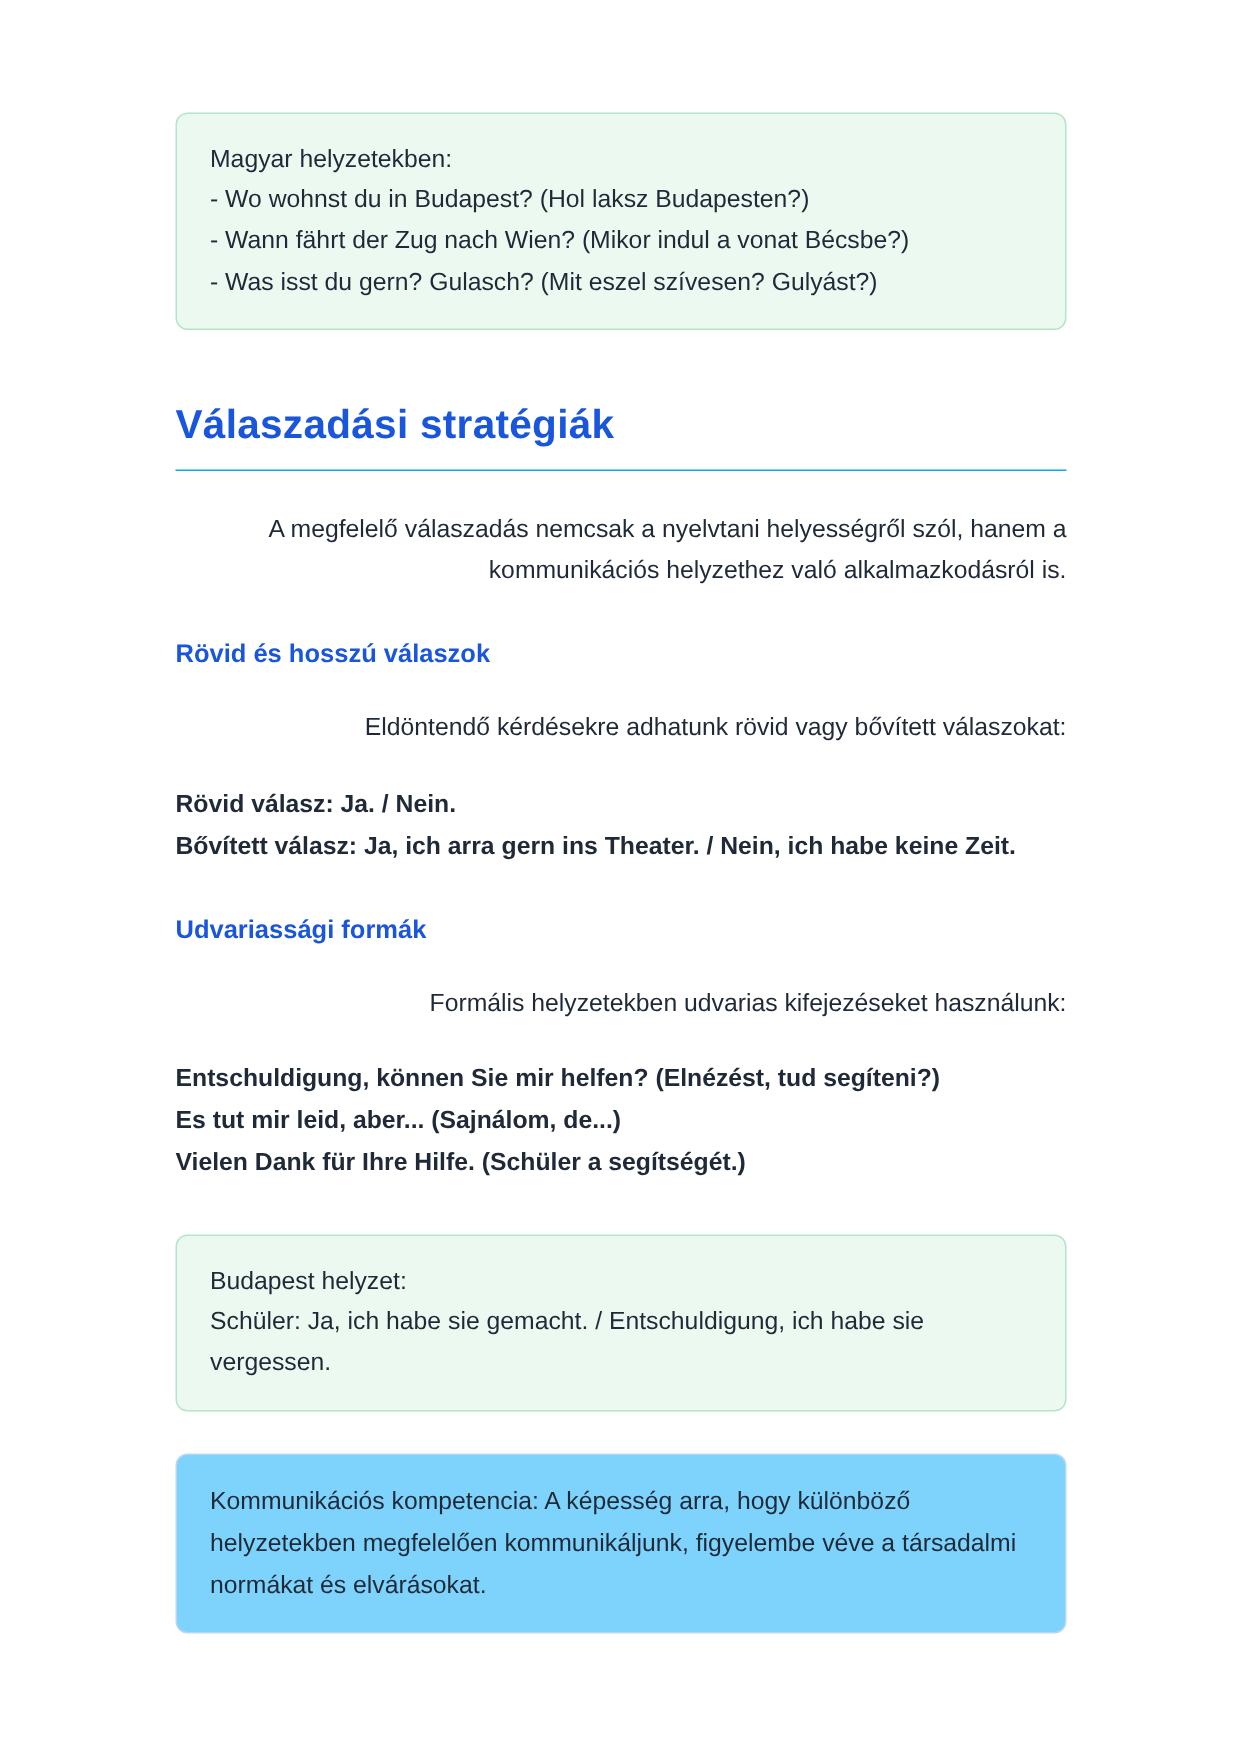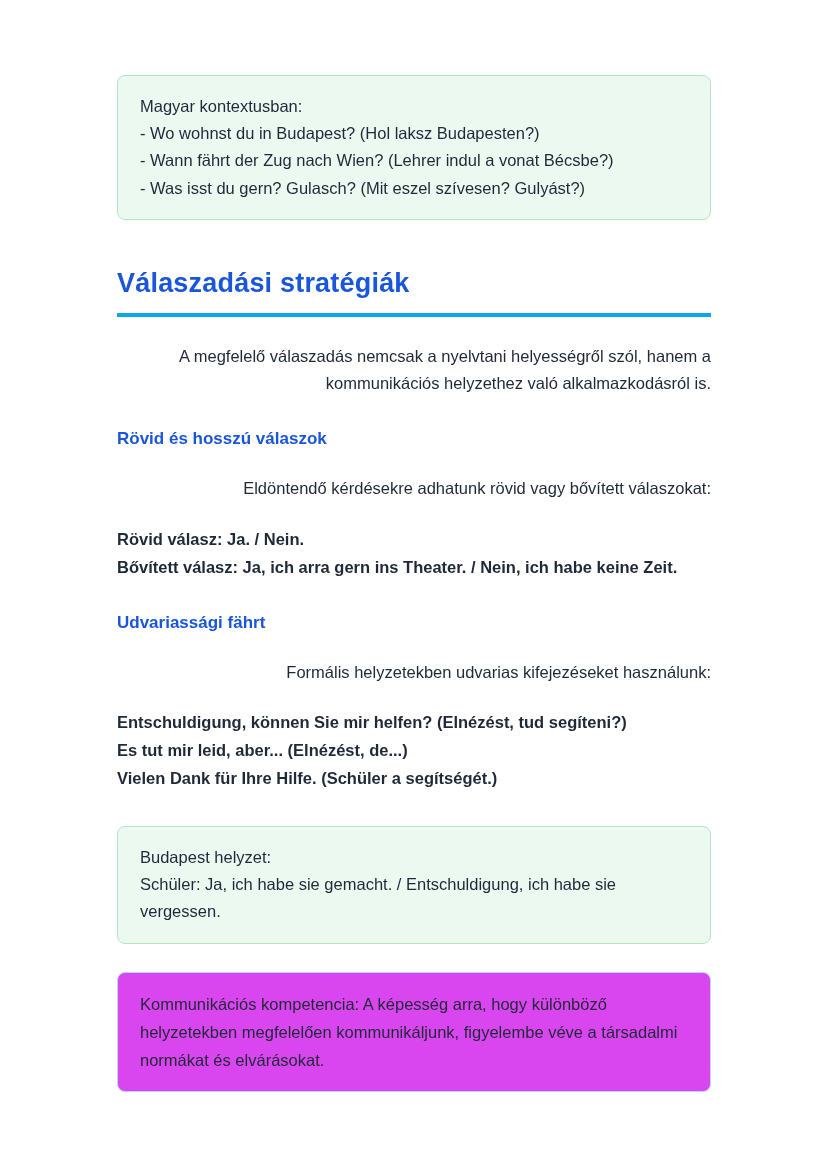--- a/index.html
+++ b/index.html
@@ -20,35 +20,35 @@
     background: #ecf9f1;
     border: 1px solid #b3e6c8;
     border-radius: 8px;
     padding: 17px 22px;
     font-size: 16.5px;
     line-height: 1.65;
     color: #1f2937;
   }
   .example-box .line { margin: 0; }
   .definition-box {
-    background: #d946ef;
+    background: #7dd3fc;
     border: 1px solid #b9d7f1;
     border-radius: 8px;
     padding: 17px 22px;
     font-size: 16.5px;
     line-height: 1.7;
     color: #1f2937;
   }
   h1.section-heading {
     color: #1a56db;
     font-size: 27px;
     font-weight: 700;
     margin: 48px 0 0 0;
     padding-bottom: 14px;
-    border-bottom: 4px solid #0ea5e9;
+    border-bottom: 1px solid #0ea5e9;
     letter-spacing: 0.2px;
   }
   h3.subsection-heading {
     color: #1a56db;
     font-size: 17px;
     font-weight: 700;
     margin: 32px 0 0 0;
   }
   p.body-text {
     font-size: 16.5px;
@@ -65,42 +65,42 @@
   .line-group .line { margin: 0; }
   .box-spacer-lg { margin-top: 34px; }
   .box-spacer-md { margin-top: 28px; }
 </style>
 </head>
 <body>
 
 <div class="page">
 
   <div class="example-box">
-    <div class="line">Magyar kontextusban:</div>
+    <div class="line">Magyar helyzetekben:</div>
     <div class="line">- Wo wohnst du in Budapest? (Hol laksz Budapesten?)</div>
-    <div class="line">- Wann fährt der Zug nach Wien? (Lehrer indul a vonat Bécsbe?)</div>
+    <div class="line">- Wann fährt der Zug nach Wien? (Mikor indul a vonat Bécsbe?)</div>
     <div class="line">- Was isst du gern? Gulasch? (Mit eszel szívesen? Gulyást?)</div>
   </div>
 
   <h1 class="section-heading">Válaszadási stratégiák</h1>
 
   <p class="body-text">A megfelelő válaszadás nemcsak a nyelvtani helyességről szól, hanem a kommunikációs helyzethez való alkalmazkodásról is.</p>
 
   <h3 class="subsection-heading">Rövid és hosszú válaszok</h3>
   <p class="body-text">Eldöntendő kérdésekre adhatunk rövid vagy bővített válaszokat:</p>
   <div class="line-group">
     <div class="line">Rövid válasz: Ja. / Nein.</div>
     <div class="line">Bővített válasz: Ja, ich arra gern ins Theater. / Nein, ich habe keine Zeit.</div>
   </div>
 
-  <h3 class="subsection-heading">Udvariassági fährt</h3>
+  <h3 class="subsection-heading">Udvariassági formák</h3>
   <p class="body-text">Formális helyzetekben udvarias kifejezéseket használunk:</p>
   <div class="line-group">
     <div class="line">Entschuldigung, können Sie mir helfen? (Elnézést, tud segíteni?)</div>
-    <div class="line">Es tut mir leid, aber... (Elnézést, de...)</div>
+    <div class="line">Es tut mir leid, aber... (Sajnálom, de...)</div>
     <div class="line">Vielen Dank für Ihre Hilfe. (Schüler a segítségét.)</div>
   </div>
 
   <div class="example-box box-spacer-lg">
     <div class="line">Budapest helyzet:</div>
     <div class="line">Schüler: Ja, ich habe sie gemacht. / Entschuldigung, ich habe sie vergessen.</div>
   </div>
 
   <div class="definition-box box-spacer-md">
     <div>Kommunikációs kompetencia: A képesség arra, hogy különböző helyzetekben megfelelően kommunikáljunk, figyelembe véve a társadalmi normákat és elvárásokat.</div>

